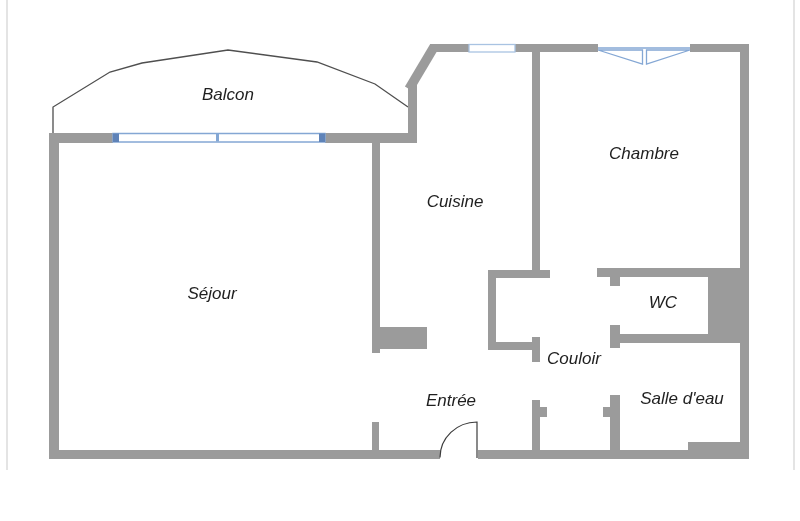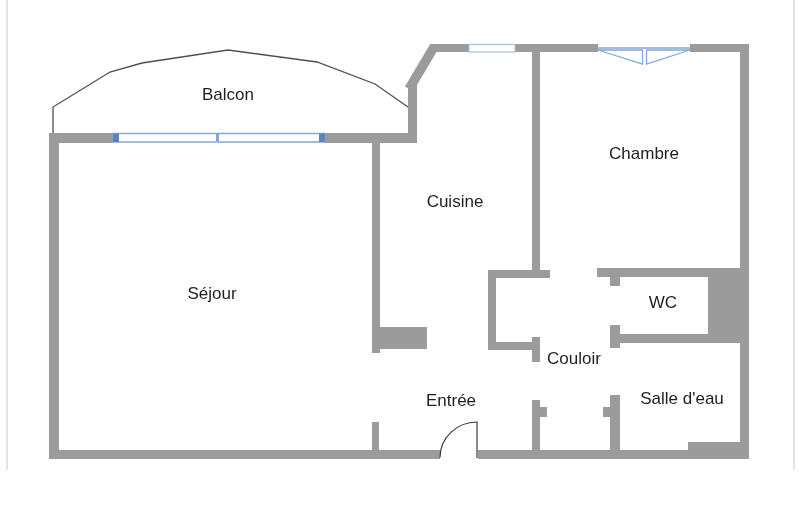--- a/index.html
+++ b/index.html
@@ -7,20 +7,21 @@
     padding: 0;
     background: #ffffff;
     font-family: "Liberation Sans", sans-serif;
   }
   .stage {
     position: relative;
     width: 800px;
     height: 470px;
     background: var(--page-bg, #ffffff);
     overflow: hidden;
+    font-style: italic;
   }
   .page-edge {
     position: absolute;
     top: 0;
     width: 2px;
     height: 521px;
     background: var(--edge, #e4e4e4);
   }
   .page-edge.left  { left: 6px; }
   .page-edge.right { left: 793px; }

